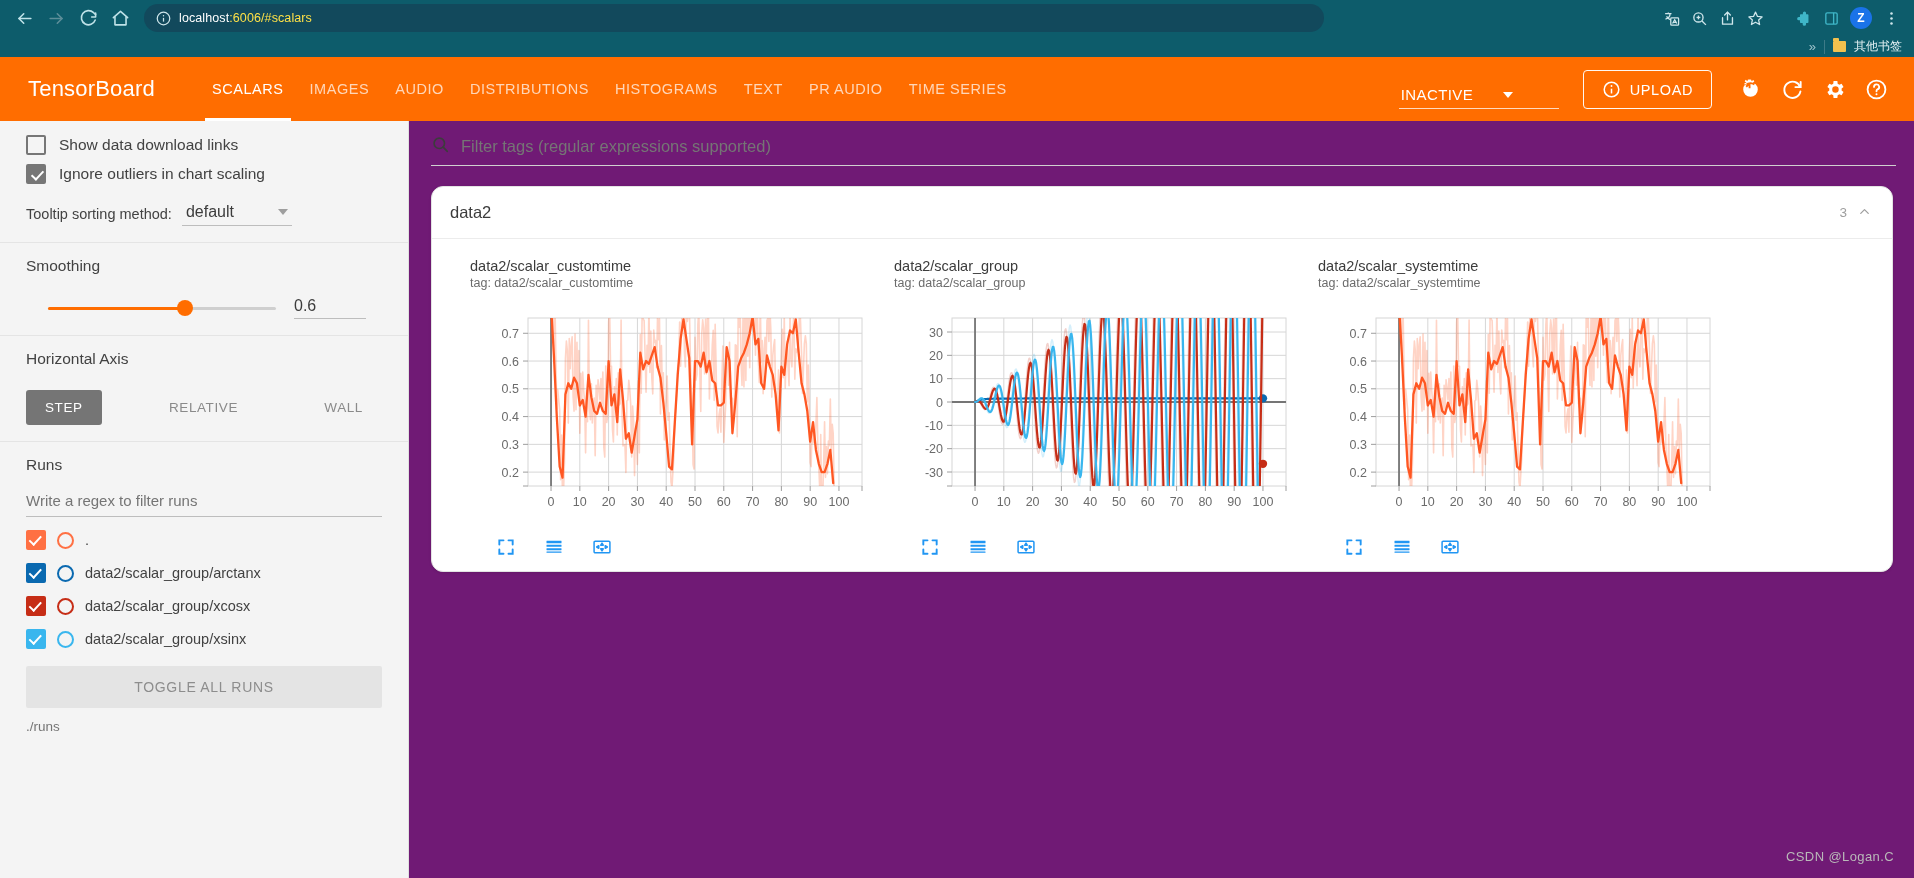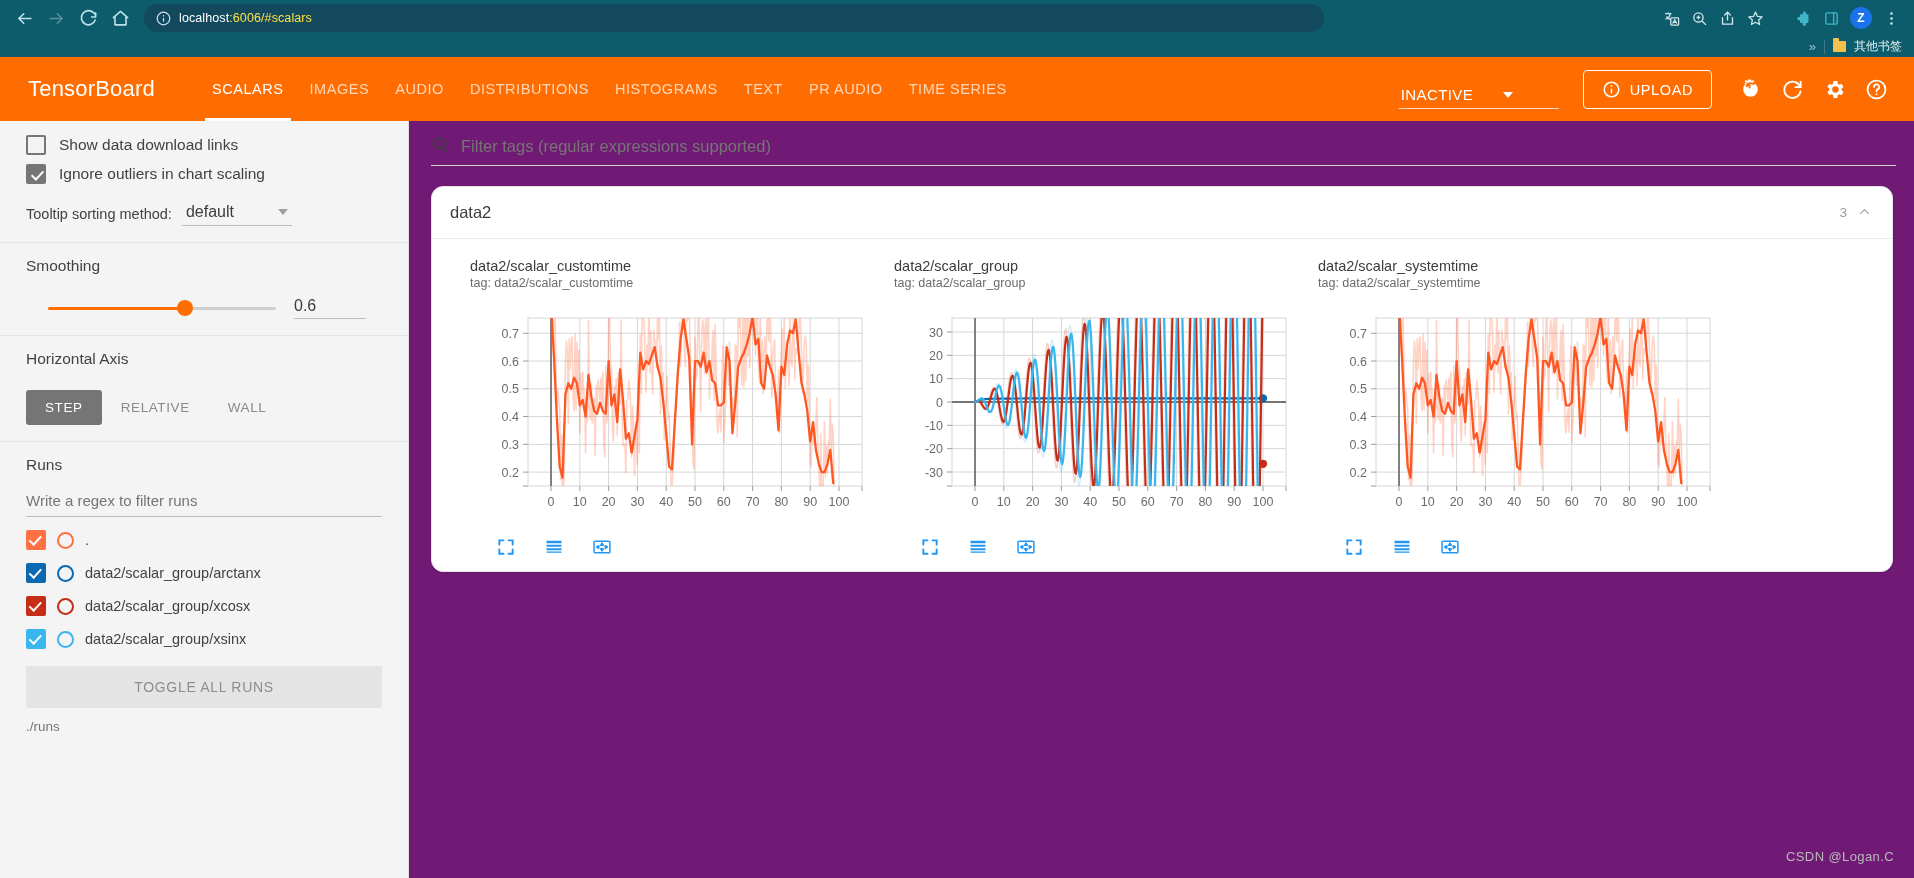--- a/index.html
+++ b/index.html
@@ -127,21 +127,21 @@
   }
   #slider-fill { position: absolute; left: 0; top: 0; bottom: 0; width: 60%; background: #ff6d00; border-radius: 2px; }
   #slider-thumb {
     position: absolute; left: 60%; top: 50%; transform: translate(-50%,-50%);
     width: 16px; height: 16px; border-radius: 50%; background: #ff6d00; cursor: grab;
   }
   #smooth-value {
     width: 72px; font-size: 16px; color: #3c3c3c; border-bottom: 1px solid #bdbdbd;
     padding-bottom: 3px; text-align: left;
   }
-  #axis-btns { display: flex; gap: 0; }
+  #axis-btns { display: flex; gap: 0; justify-content: space-between; }
   .axis-btn {
     padding: 10px 19px; font-size: 13.5px; letter-spacing: .6px; color: #8a8a8a;
     cursor: pointer; border-radius: 3px;
   }
   .axis-btn.active { background: #757575; color: #fff; }
   #runs-filter {
     width: 100%; font-size: 15px; color: #9e9e9e; border: none; border-bottom: 1px solid #bdbdbd;
     background: transparent; padding: 4px 0 7px 0; outline: none;
     font-family: "Liberation Sans", sans-serif;
   }

